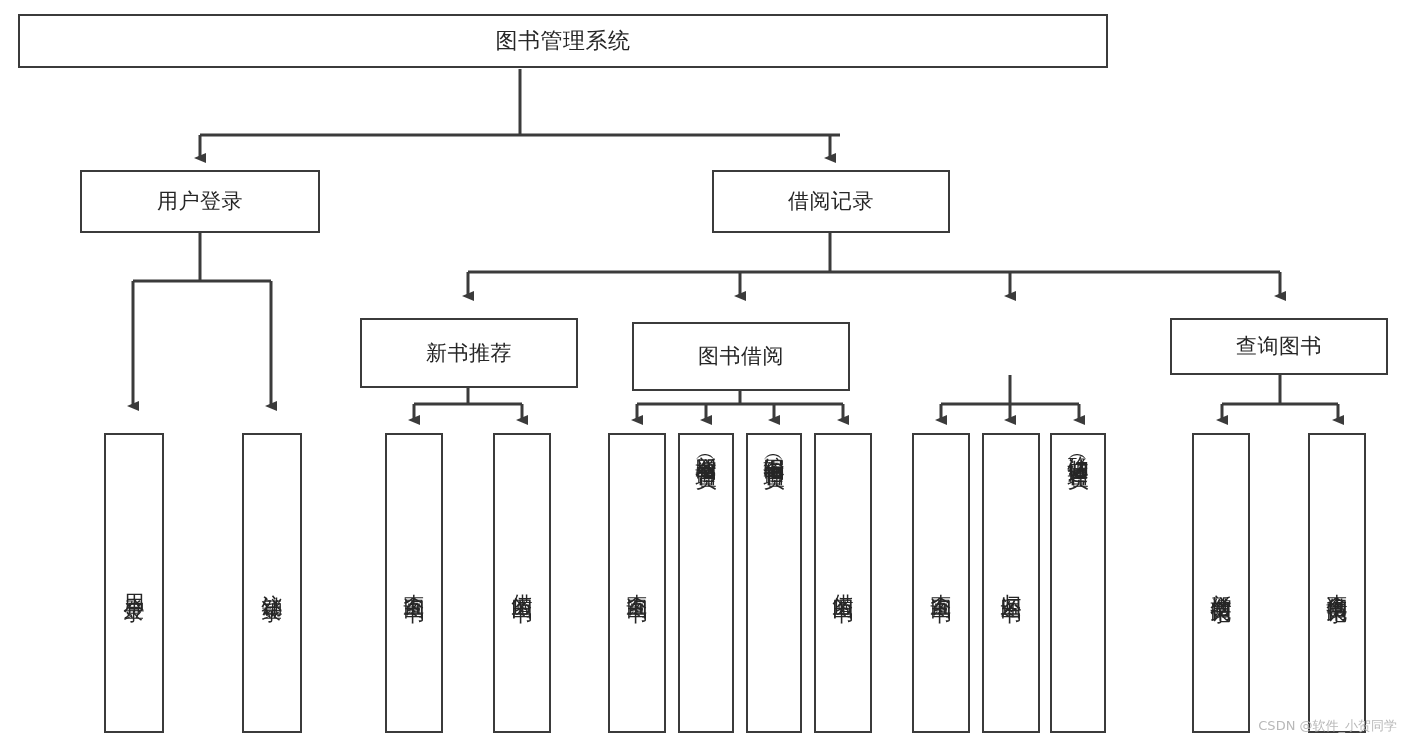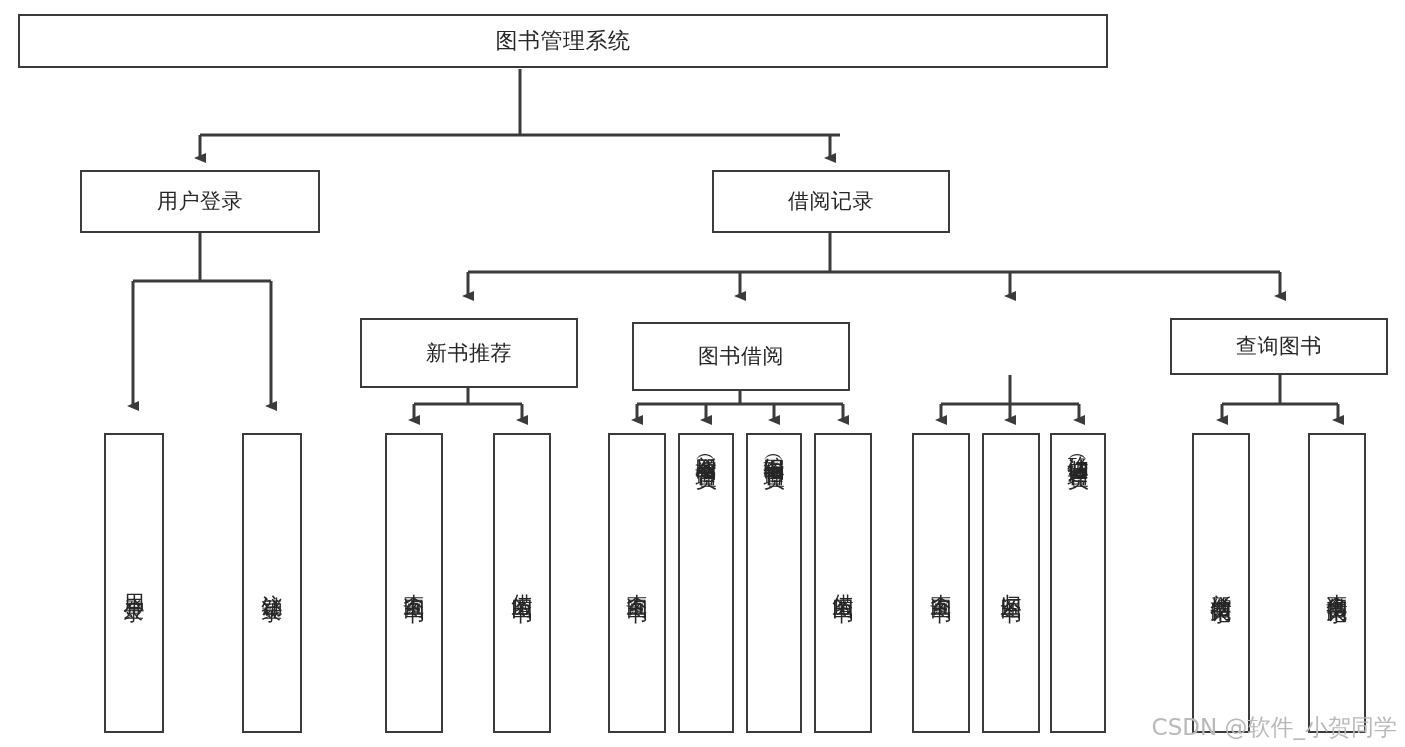--- a/index.html
+++ b/index.html
@@ -66,22 +66,22 @@
   }
   .node.vert.tall .label {
     letter-spacing: 2px;
   }
   .node.vert.toptext {
     align-items: flex-start;
   }
   #watermark {
     position: absolute;
     right: 8px;
-    bottom: 4px;
-    font-size: 23px;
+    bottom: 12px;
+    font-size: 13px;
     color: #b9b9b9;
     white-space: nowrap;
     font-family: "DejaVu Sans", "Liberation Sans", sans-serif;
   }
 </style>
 </head>
 <body>
 
 <div id="canvas">
 

